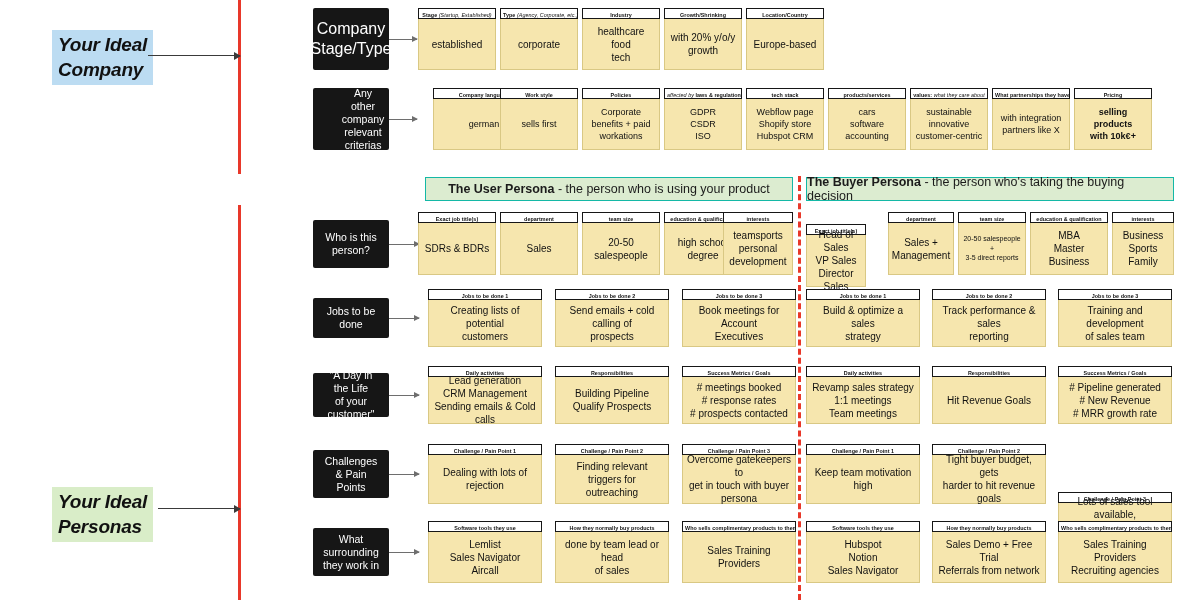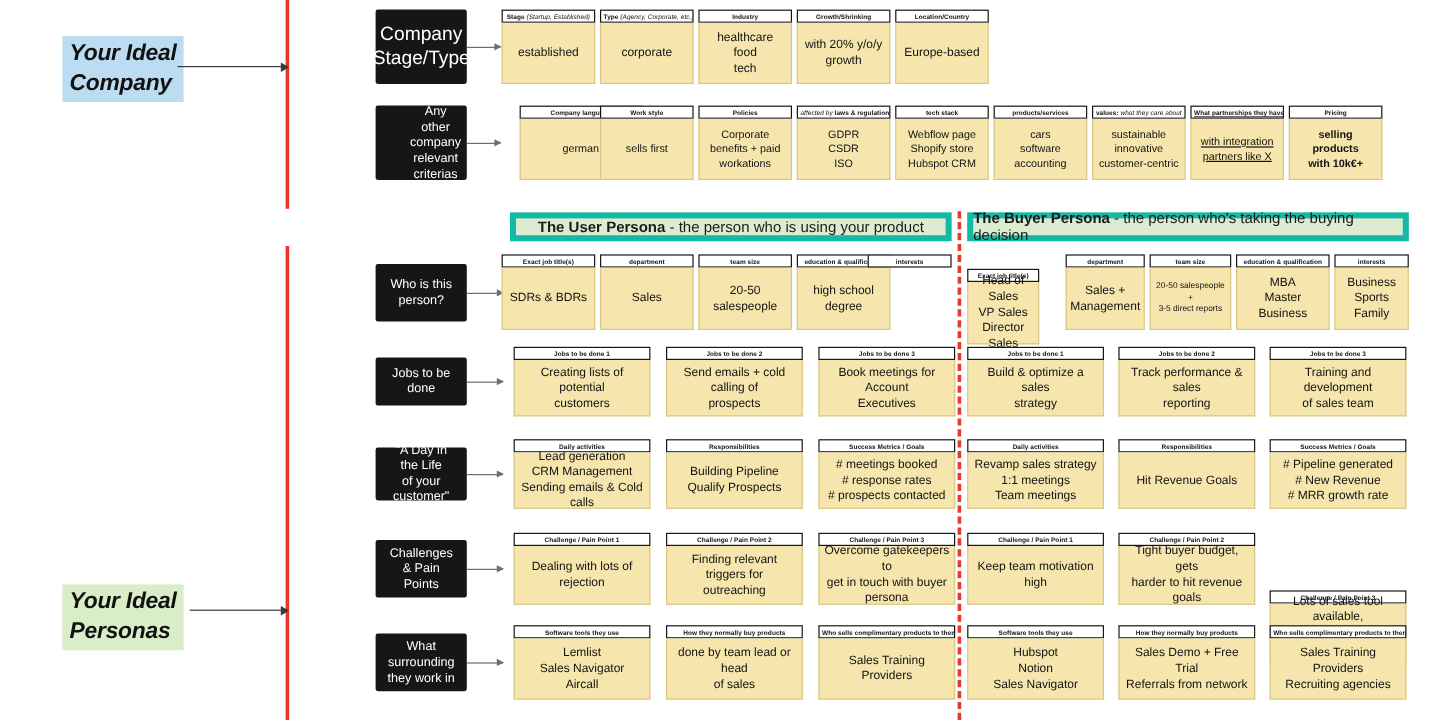--- a/index.html
+++ b/index.html
@@ -72,21 +72,21 @@
     display:flex;align-items:center;justify-content:center;
     text-align:center;box-sizing:border-box;
     white-space:pre-line;padding:3px 4px;color:#111;
   }
   .bd.f10{font-size:10px;line-height:13px;}
   .bd.f9{font-size:9px;line-height:12px;}
   .bd.f7{font-size:7px;line-height:9.5px;}
 
   
   .banner{
-    position:absolute;background:#dcecd0;border:5px solid #14b8a6;
+    position:absolute;background:#dcecd0;border:1px solid #14b8a6;
     display:flex;align-items:center;justify-content:center;
     font-size:12.5px;box-sizing:border-box;color:#1b1b1b;
   }
   .banner b{font-weight:bold;}
   .banner .sub{font-weight:normal;}
 </style>
 </head>
 <body>
 
 <div class="canvas">
@@ -172,21 +172,21 @@
         <div class="bd f9" style="height: 51px;">cars
 software
 accounting</div>
       </div>
       <div class="card" style="left: 910px; top: 88px; width: 78px;">
         <div class="hd" style="height: 11px;"><b>values:</b><span class="rg"> what they care about</span></div>
         <div class="bd f9" style="height: 51px;">sustainable
 innovative
 customer-centric</div>
       </div>
-      <div class="card" style="left: 992px; top: 88px; width: 78px; text-decoration: underline;">
+      <div class="card" style="left: 992px; top: 88px; width: 78px;">
         <div class="hd" style="height: 11px;"><b>What partnerships they have</b><span class="rg"></span></div>
         <div class="bd f9" style="height: 51px;">with integration
 partners like X</div>
       </div>
       <div class="card" style="left: 1074px; top: 88px; width: 78px;">
         <div class="hd" style="height: 11px;"><b>Pricing</b><span class="rg"></span></div>
         <div class="bd f9" style="height: 51px; font-weight: bold;">selling products
 with 10k€+</div>
       </div>
       <div class="rowbox small" style="left: 313px; top: 219.5px; width: 76px; height: 48px;">Who is this
@@ -205,20 +205,23 @@
         <div class="bd f10" style="height: 52px;">20-50
 salespeople</div>
       </div>
       <div class="card" style="left: 664px; top: 212px; width: 78px;">
         <div class="hd" style="height: 11px;">education &amp; qualification</div>
         <div class="bd f10" style="height: 52px;">high school
 degree</div>
       </div>
       <div class="card" style="left: 723px; top: 212px; width: 70px;">
         <div class="hd" style="height: 11px;">interests</div>
+        <div class="bd f10" style="height: 52px;">teamsports
+personal
+development</div>
       </div>
       <div class="card" style="left: 806px; top: 224px; width: 60px; border-radius: 17px;">
         <div class="hd" style="height: 11px;">Exact job title(s)</div>
         <div class="bd f10" style="height: 52px;">Head of Sales
 VP Sales
 Director Sales</div>
       </div>
       <div class="card" style="left: 888px; top: 212px; width: 66px;">
         <div class="hd" style="height: 11px;">department</div>
         <div class="bd f10" style="height: 52px;">Sales +

